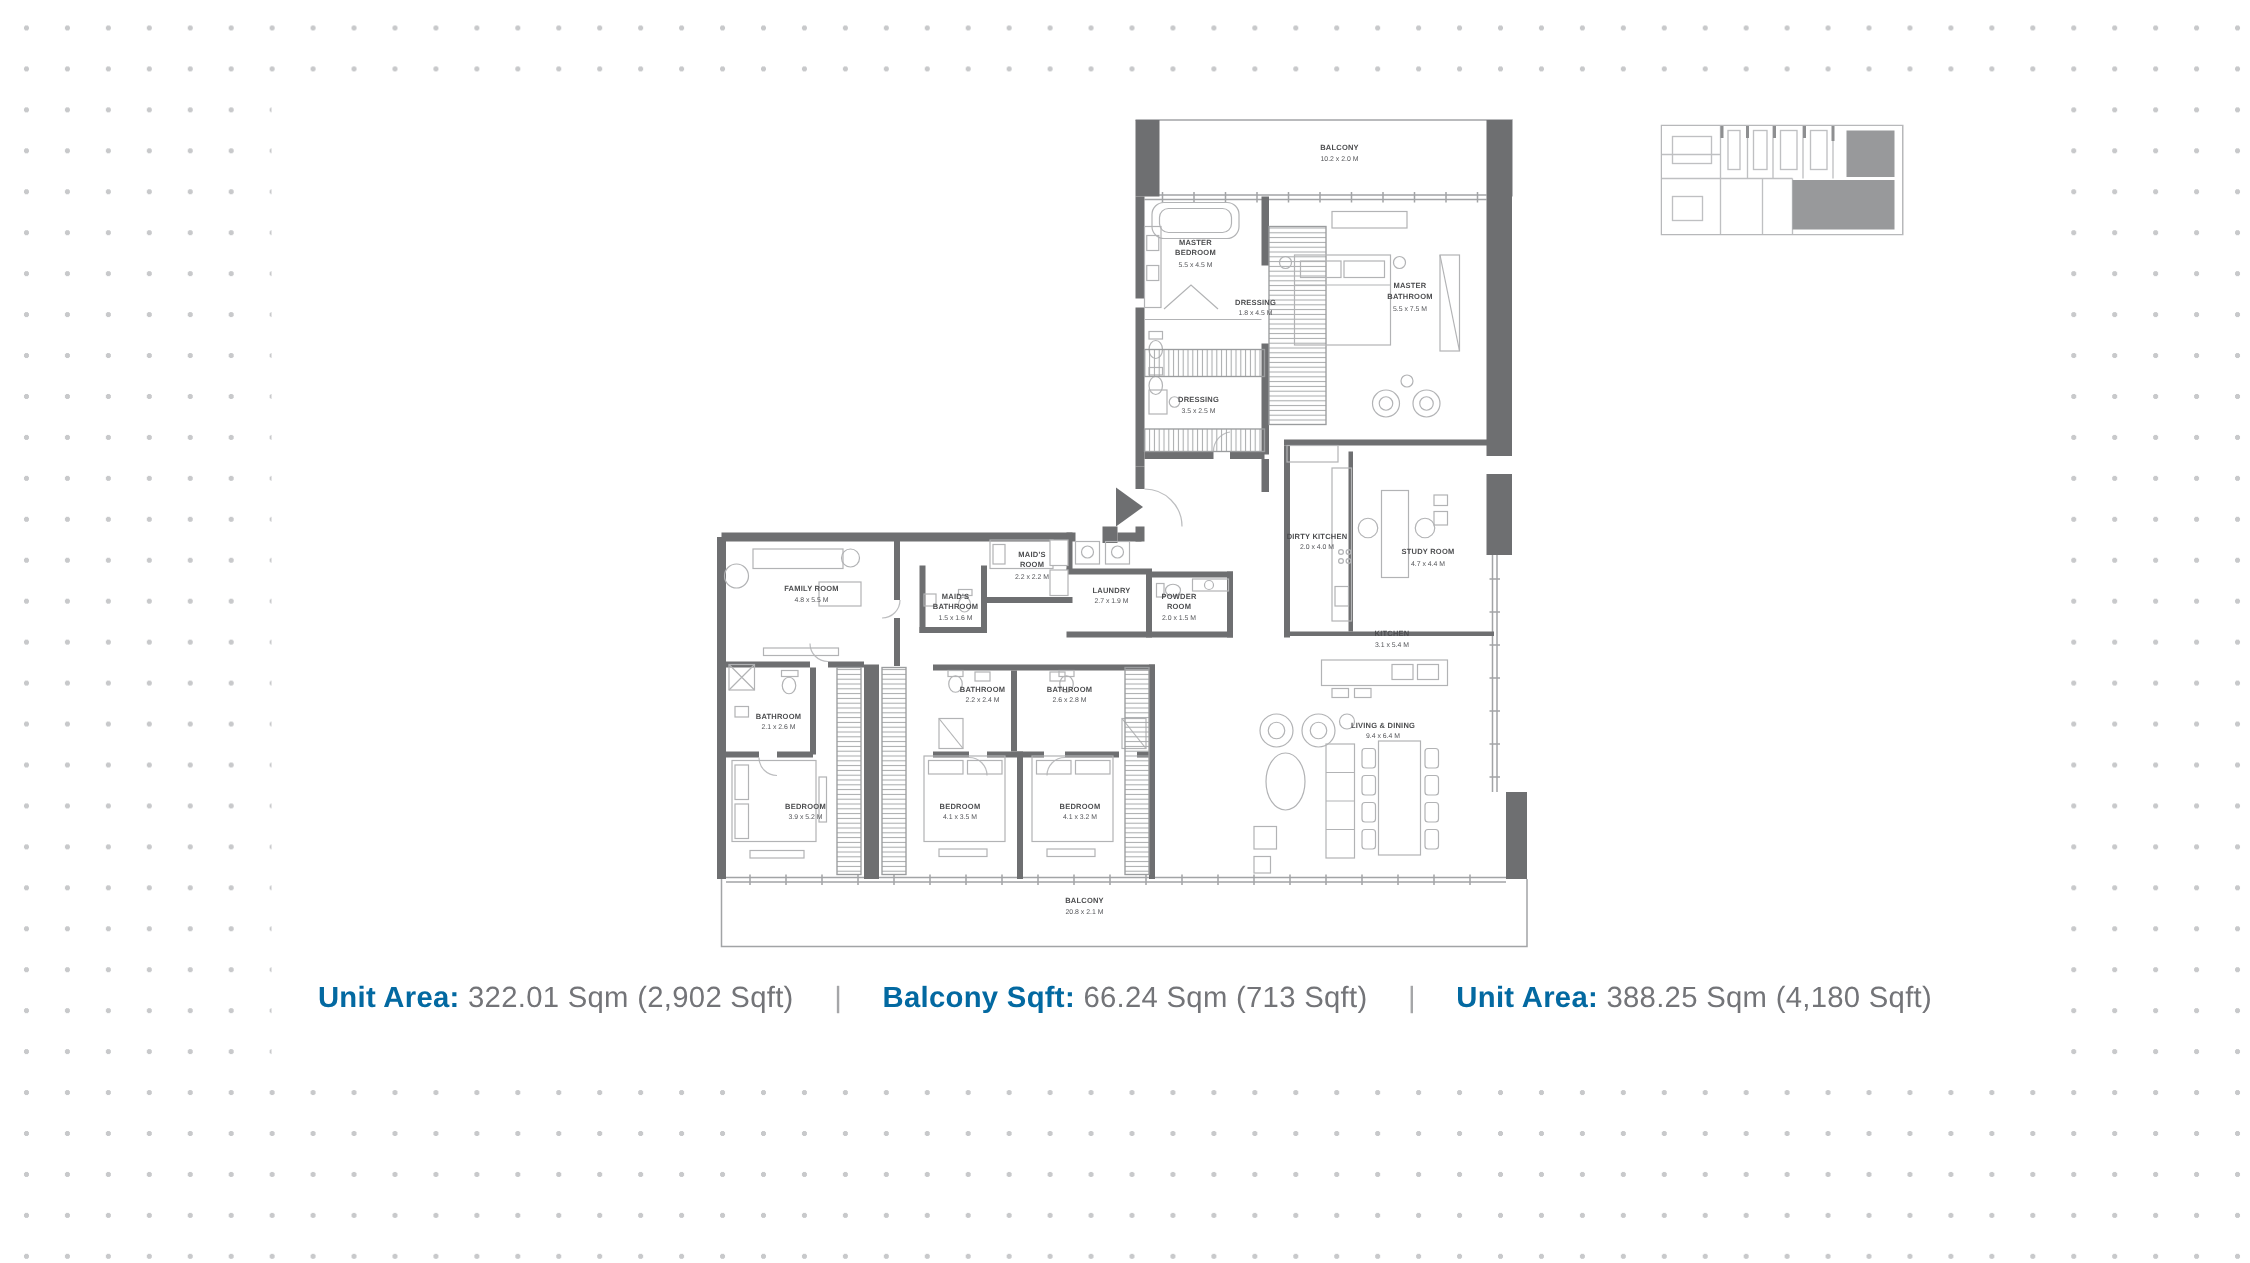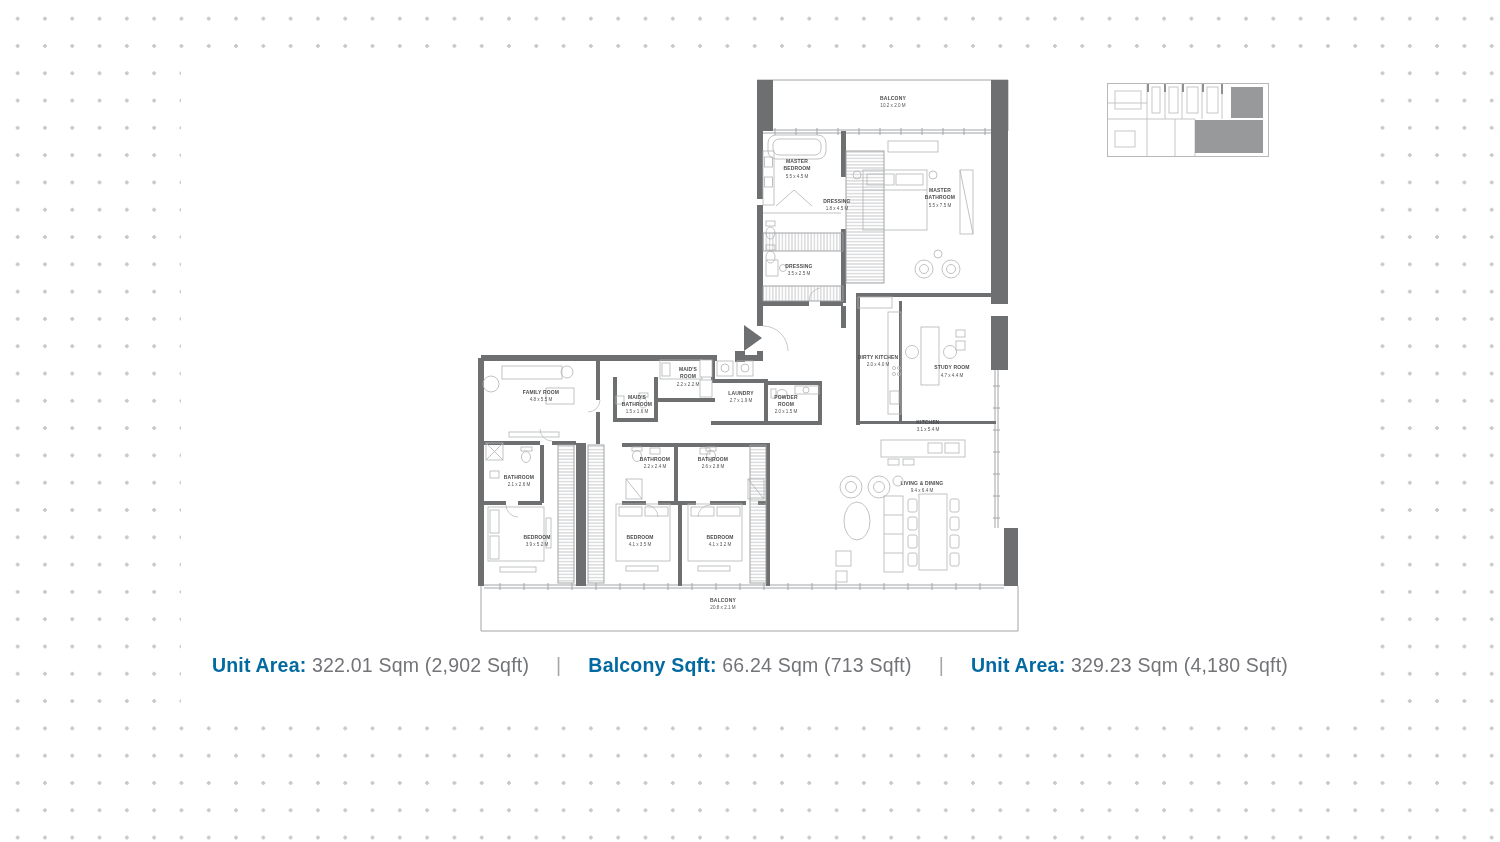--- a/index.html
+++ b/index.html
@@ -351,14 +351,14 @@
     <rect x="95" y="1" width="2" height="8" fill="#8e8f91"></rect>
     <rect x="114" y="1" width="2" height="10" fill="#8e8f91"></rect>
   </g>
   <g>
     <rect x="124" y="4" width="32" height="31" fill="#98999b"></rect>
     <rect x="88" y="37" width="68" height="33" fill="#98999b"></rect>
   </g>
 </svg>
 
 <div class="stats">
-  <span><b>Unit Area:</b> <span>322.01 Sqm (2,902 Sqft)</span></span><span class="sep">|</span><span><b>Balcony Sqft:</b> <span>66.24 Sqm (713 Sqft)</span></span><span class="sep">|</span><span><b>Unit Area:</b> <span>329.23 Sqm (4,180 Sqft)</span></span>
+  <span><b>Unit Area:</b> <span>322.01 Sqm (2,902 Sqft)</span></span><span class="sep">|</span><span><b>Balcony Sqft:</b> <span>66.24 Sqm (713 Sqft)</span></span><span class="sep">|</span><span><b>Unit Area:</b> <span>388.25 Sqm (4,180 Sqft)</span></span>
 </div>
 
 </body></html>

